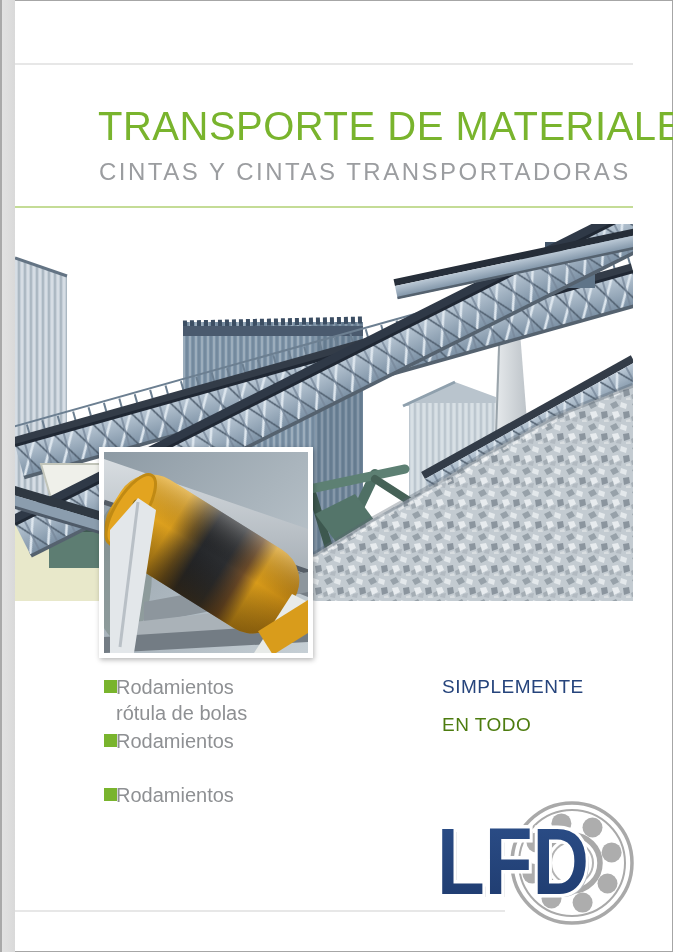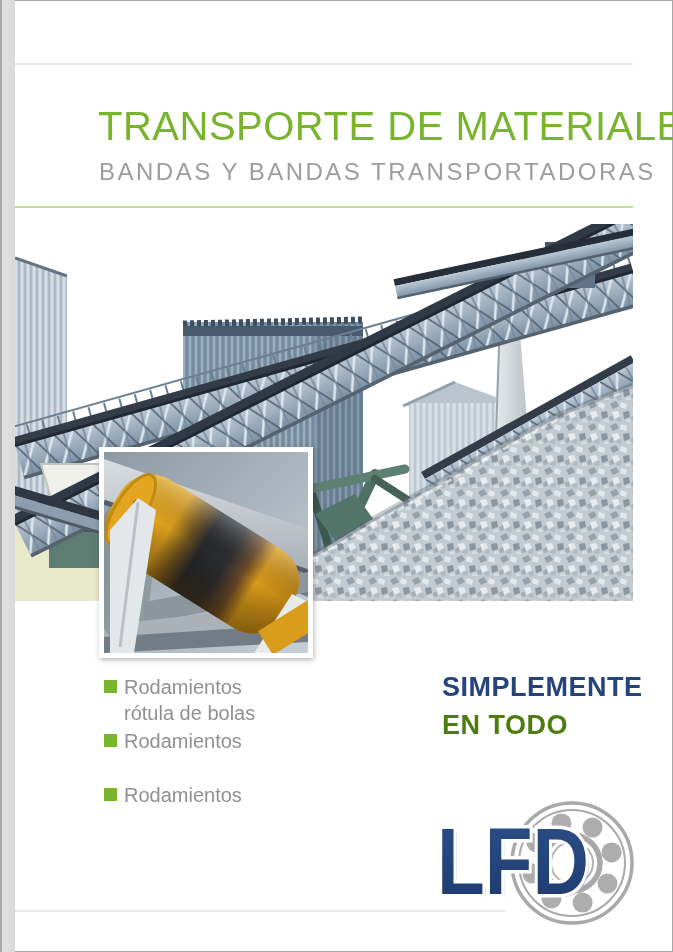--- a/index.html
+++ b/index.html
@@ -27,37 +27,37 @@
   .photo{position:absolute;left:15px;top:224px;width:618px;height:377px;}
   .inset{
     position:absolute;left:99px;top:447px;width:214px;height:211px;background:#ffffff;
     box-shadow:1px 2px 5px rgba(0,0,0,0.28);
   }
   .inset svg{position:absolute;left:5px;top:5px;}
   .li{position:absolute;left:104px;width:330px;}
   .sq{
     position:absolute;left:0;top:6px;width:13px;height:13px;background:#79b42d;display:block;
   }
-  .li-text{margin-left:20px;font-size:20px;line-height:26px;color:#8e9093;}
-  .slogan{position:absolute;left:442px;top:668px;font-size:27px;line-height:38px;letter-spacing:0.5px;font-weight:bold;}
+  .li-text{margin-left:12px;font-size:20px;line-height:26px;color:#8e9093;}
+  .slogan{position:absolute;left:442px;top:668px;font-size:19px;line-height:38px;letter-spacing:0.5px;}
   .navy{color:#26447c;}
   .green{color:#4d7c0f;}
   .logo{position:absolute;left:425px;top:792px;width:245px;height:148px;}
 </style>
 </head>
 <body>
 
 <div class="page">
 
   <div class="spine"></div>
   <div class="fold top"></div>
   <div class="fold bottom"></div>
 
   <div class="title">TRANSPORTE DE MATERIALES</div>
-  <div class="subtitle">BANDAS Y BANDAS TRANSPORTADORAS</div>
+  <div class="subtitle">CINTAS Y CINTAS TRANSPORTADORAS</div>
   <div class="rule"></div>
 
   <svg class="photo" viewBox="0 0 618 377" xmlns="http://www.w3.org/2000/svg">
     <defs>
       <linearGradient id="steel" x1="0" y1="0" x2="0" y2="1">
         <stop offset="0" stop-color="#bac8d5"></stop>
           <stop offset="1" stop-color="#7a8fa3"></stop>
       </linearGradient>
       <linearGradient id="conc" x1="0" y1="0" x2="1" y2="0">
         <stop offset="0" stop-color="#eceff1"></stop>

